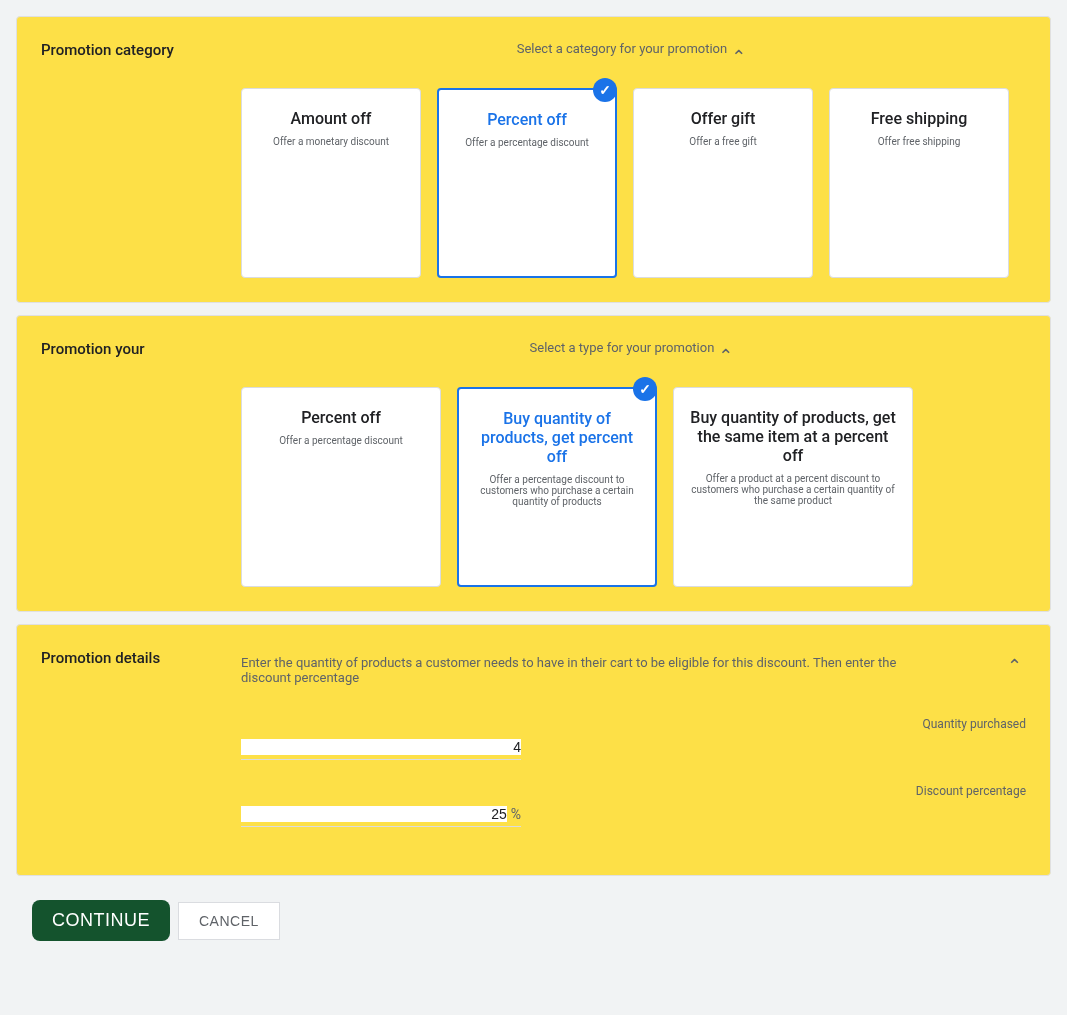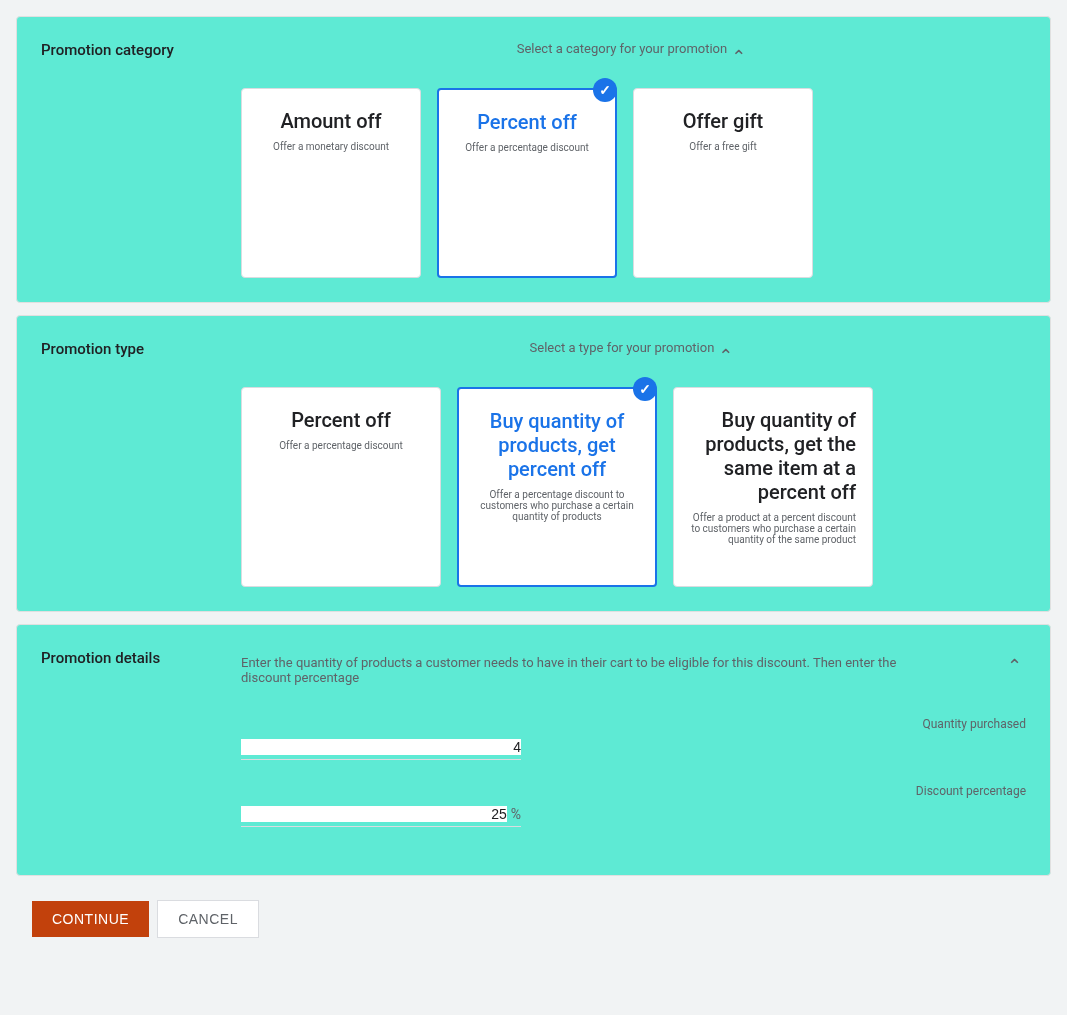--- a/index.html
+++ b/index.html
@@ -12,21 +12,21 @@
     }
     .page-wrapper {
       max-width: 1067px;
       margin: 0 auto;
       padding: 16px;
       display: flex;
       flex-direction: column;
       gap: 12px;
     }
     .section-card {
-      background: #5eead4;
+      background: #fde047;
       border: 1px solid #e0e0e0;
       border-radius: 4px;
       padding: 24px;
     }
     .section-left {
       min-width: 200px;
       font-weight: 500;
       font-size: 15px;
       color: #202124;
     }
@@ -63,21 +63,21 @@
       flex-direction: column;
       align-items: center;
       text-align: center;
       background: #fff;
     }
     .promo-card.selected {
       border: 2px solid #1a73e8;
     }
     .promo-card-title {
       font-weight: 500;
-      font-size: 20px;
+      font-size: 16px;
       margin-bottom: 8px;
       color: #202124;
     }
     .promo-card.selected .promo-card-title {
       color: #1a73e8;
     }
     .promo-card-desc {
       font-size: 10px;
       color: #5f6368;
     }
@@ -130,26 +130,26 @@
       margin-left: 4px;
     }
     
     .footer-bar {
       display: flex;
       align-items: center;
       gap: 8px;
       padding: 12px 16px;
     }
     .btn-continue {
-      background: #c2410c;
+      background: #14532d;
       color: #fff;
       border: none;
-      border-radius: 0;
+      border-radius: 8px;
       padding: 10px 20px;
-      font-size: 14px;
+      font-size: 18px;
       font-weight: 500;
       cursor: pointer;
       letter-spacing: 0.5px;
       text-transform: uppercase;
     }
     .btn-cancel {
       background: #fff;
       color: #5f6368;
       border: 1px solid #dadce0;
       border-radius: 0;
@@ -187,45 +187,49 @@
             </div>
             <div class="promo-card selected">
               <div class="check-badge">✓</div>
               <div class="promo-card-title">Percent off</div>
               <div class="promo-card-desc">Offer a percentage discount</div>
             </div>
             <div class="promo-card">
               <div class="promo-card-title">Offer gift</div>
               <div class="promo-card-desc">Offer a free gift</div>
             </div>
+            <div class="promo-card">
+              <div class="promo-card-title">Free shipping</div>
+              <div class="promo-card-desc">Offer free shipping</div>
+            </div>
           </div>
       </div>
     </div>
   </div>
 
   <div class="section-card">
     <div class="section-header-row">
-      <div class="section-left">Promotion type</div>
+      <div class="section-left">Promotion your</div>
       <div class="section-right">
         <div style="display:flex; justify-content:center; align-items:center; margin-bottom:16px;">
           <div class="section-subtitle">Select a type for your promotion</div>
           <button class="collapse-btn">⌃</button>
         </div>
         <div class="cards-row">
 
         <div class="promo-card" style="width: 200px; min-height: 200px;">
               <div class="promo-card-title">Percent off</div>
               <div class="promo-card-desc">Offer a percentage discount</div>
             </div>
             <div class="promo-card selected" style="width: 200px; min-height: 200px;">
               <div class="check-badge">✓</div>
               <div class="promo-card-title">Buy quantity of products, get percent off</div>
               <div class="promo-card-desc">Offer a percentage discount to customers who purchase a certain quantity of products</div>
             </div>
-            <div class="promo-card" style="width: 200px; min-height: 200px; text-align: right;">
+            <div class="promo-card" style="width: 240px; min-height: 200px;">
               <div class="promo-card-title">Buy quantity of products, get the same item at a percent off</div>
               <div class="promo-card-desc">Offer a product at a percent discount to customers who purchase a certain quantity of the same product</div>
             </div>
           </div>
       </div>
     </div>
   </div>
 
   <div class="section-card">
     <div class="section-header-row">

